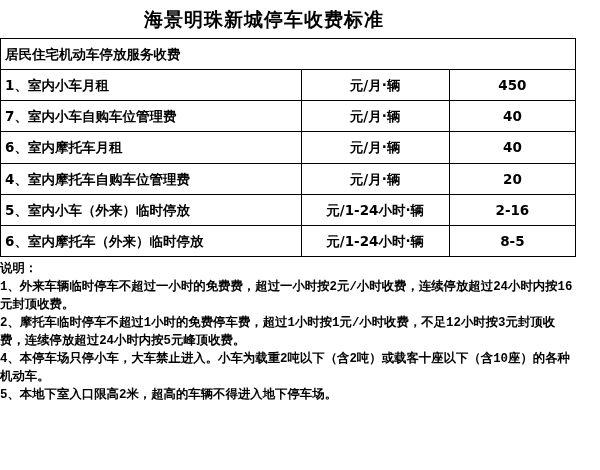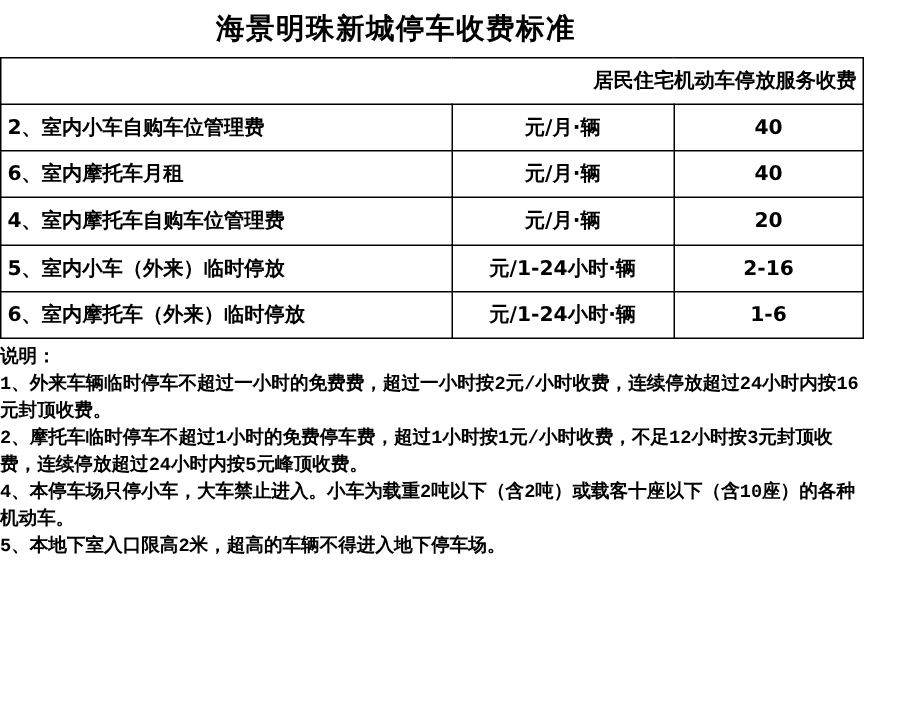--- a/index.html
+++ b/index.html
@@ -43,21 +43,21 @@
     line-height: 1.35;
   }
   .col-item { width: 300px; }
   .col-unit { width: 148px; }
   .col-price { width: 126px; }
 
   .th-cell {
     text-align: center;
   }
   .section-row td {
-    text-align: right;
+    text-align: left;
   }
   .item-cell {
     text-align: left;
     padding-left: 6px;
   }
   .center-cell {
     text-align: center;
   }
   .notes {
     width: 576px;
@@ -84,21 +84,26 @@
     <colgroup>
       <col class="col-item">
       <col class="col-unit">
       <col class="col-price">
     </colgroup>
     <tbody>
       <tr class="section-row">
         <td colspan="3">居民住宅机动车停放服务收费</td>
       </tr>
       <tr>
-        <td class="item-cell">2、室内小车自购车位管理费</td>
+        <td class="item-cell">1、室内小车月租</td>
+        <td class="center-cell">元/月·辆</td>
+        <td class="center-cell">450</td>
+      </tr>
+      <tr>
+        <td class="item-cell">7、室内小车自购车位管理费</td>
         <td class="center-cell">元/月·辆</td>
         <td class="center-cell">40</td>
       </tr>
       <tr>
         <td class="item-cell">6、室内摩托车月租</td>
         <td class="center-cell">元/月·辆</td>
         <td class="center-cell">40</td>
       </tr>
       <tr>
         <td class="item-cell">4、室内摩托车自购车位管理费</td>
@@ -106,21 +111,21 @@
         <td class="center-cell">20</td>
       </tr>
       <tr>
         <td class="item-cell">5、室内小车（外来）临时停放</td>
         <td class="center-cell">元/1-24小时·辆</td>
         <td class="center-cell">2-16</td>
       </tr>
       <tr>
         <td class="item-cell">6、室内摩托车（外来）临时停放</td>
         <td class="center-cell">元/1-24小时·辆</td>
-        <td class="center-cell">1-6</td>
+        <td class="center-cell">8-5</td>
       </tr>
     </tbody>
   </table>
 
   <div class="notes">
     <p>说明：</p>
     <p>1、外来车辆临时停车不超过一小时的免费费，超过一小时按2元/小时收费，连续停放超过24小时内按16元封顶收费。</p>
     <p>2、摩托车临时停车不超过1小时的免费停车费，超过1小时按1元/小时收费，不足12小时按3元封顶收费，连续停放超过24小时内按5元峰顶收费。</p>
     <p>4、本停车场只停小车，大车禁止进入。小车为载重2吨以下（含2吨）或载客十座以下（含10座）的各种机动车。</p>
     <p>5、本地下室入口限高2米，超高的车辆不得进入地下停车场。</p>

